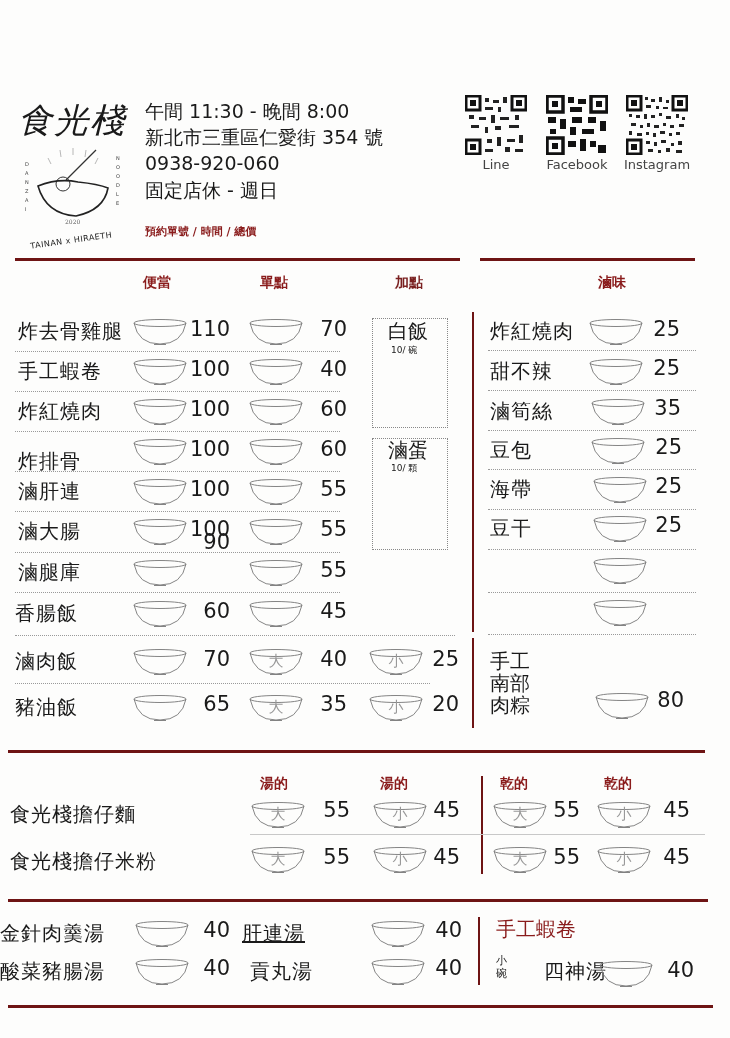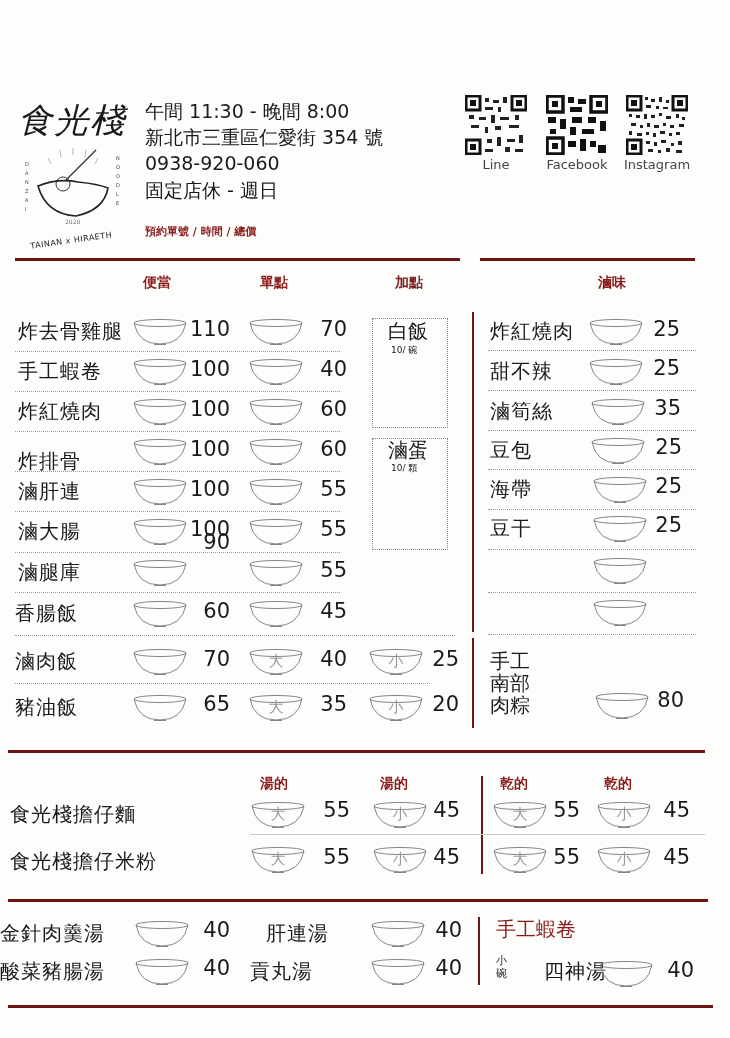--- a/index.html
+++ b/index.html
@@ -553,21 +553,21 @@
 <div class="rule" style="left:8px;top:899px;width:700px;"></div>
 
 <div>
   <div class="name serif" style="left:0px;top:920px;">金針肉羹湯</div>
   <div class="bowl" style="left:134px;top:920px;">
       <svg>
         <use href="#bowl"></use>
       </svg>
     </div>
   <div class="price" style="left:186px;top:918px;">40</div>
-  <div class="name serif" style="left:266px;top:920px;">肝連湯</div>
+  <div class="name serif" style="left:242px;top:920px;text-decoration:underline;">肝連湯</div>
   <div class="bowl" style="left:370px;top:920px;">
       <svg>
         <use href="#bowl"></use>
       </svg>
     </div>
   <div class="price" style="left:418px;top:918px;">40</div>
 </div>
 <div>
   <div class="name serif" style="left:0px;top:958px;">酸菜豬腸湯</div>
   <div class="bowl" style="left:134px;top:958px;">

